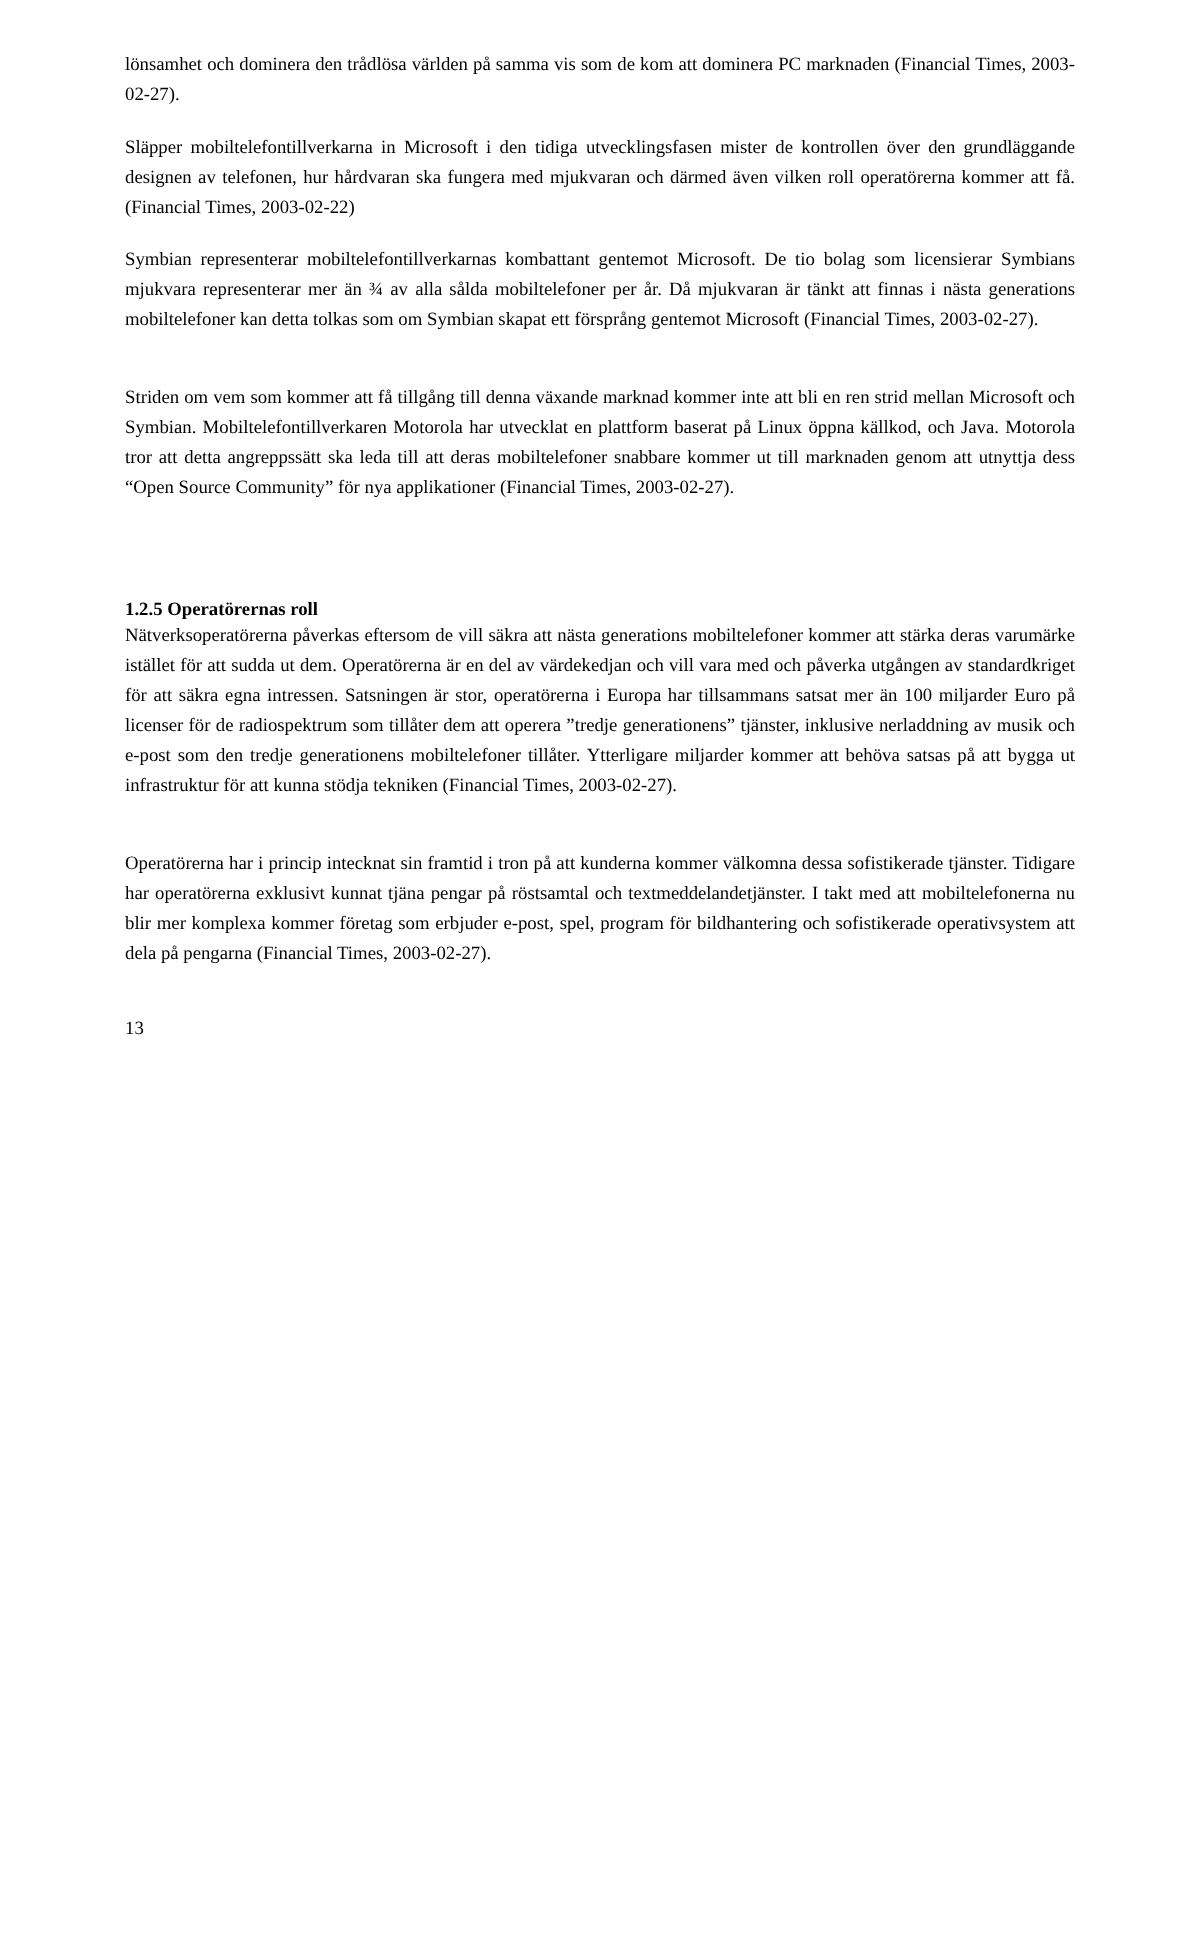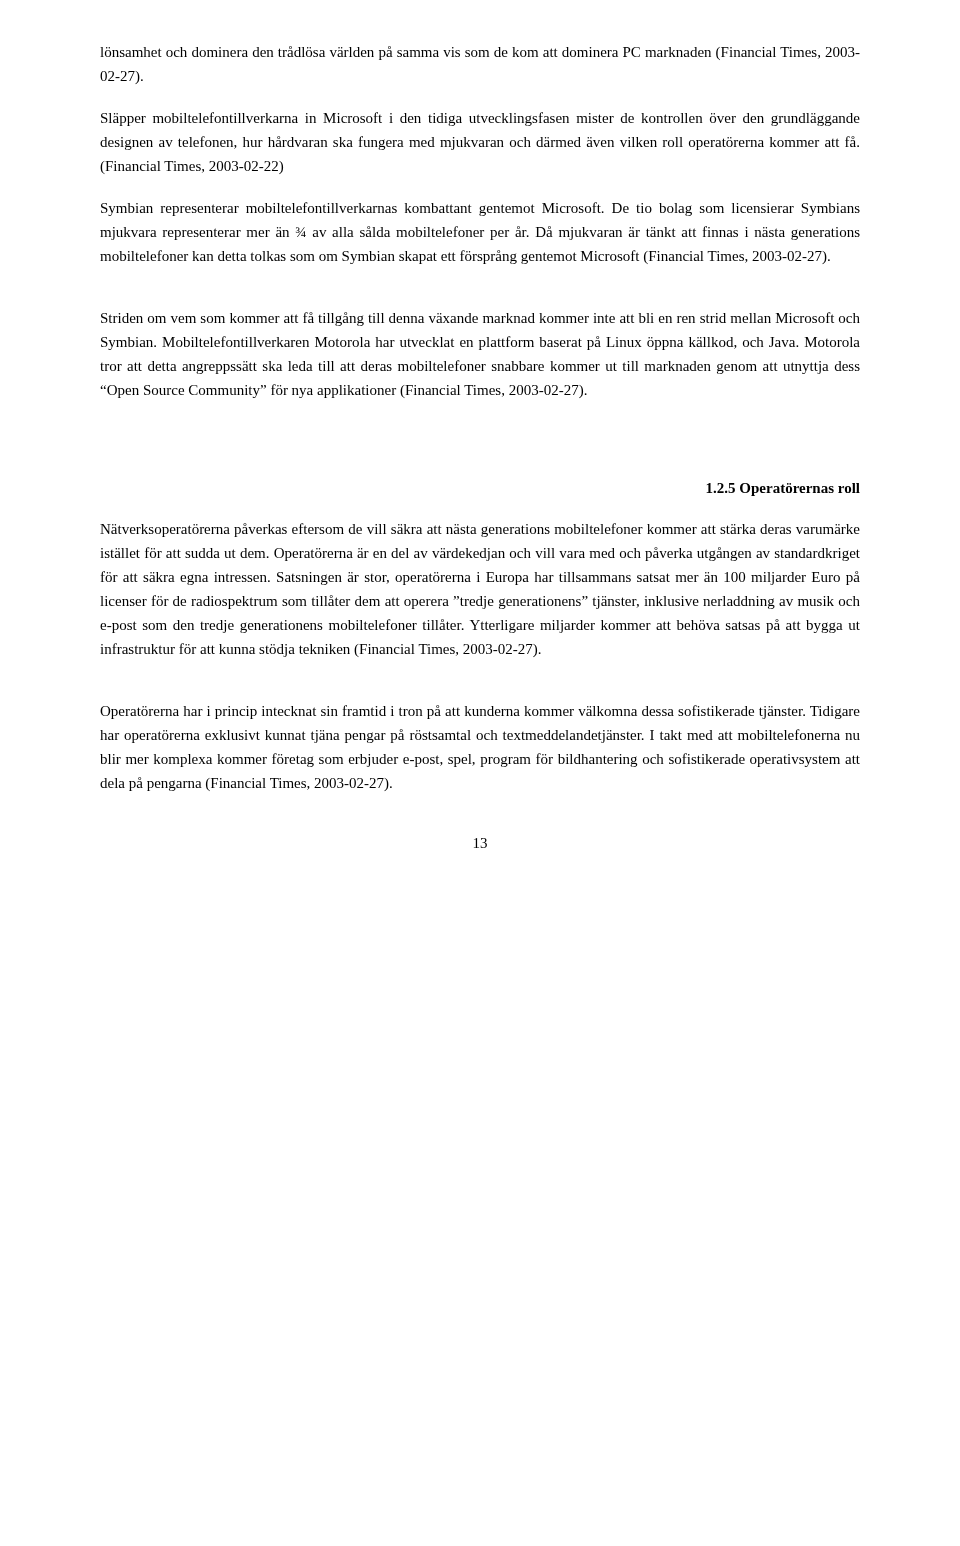--- a/index.html
+++ b/index.html
@@ -28,30 +28,29 @@
       text-align: justify;
       line-height: 1.6;
       margin-bottom: 18px;
       font-size: 15px;
     }
 
     .section-heading {
       font-size: 15px;
       font-weight: bold;
       margin-top: 40px;
-      margin-bottom: 20px;
-      text-align: right;
+      text-align: left;
     }
 
     .spacer {
       height: 20px;
     }
 
     .page-number {
-      text-align: center;
+      text-align: left;
       margin-top: 40px;
       font-size: 15px;
     }
 
     .top-partial {
       margin-bottom: 18px;
     }
   </style>
 </head>
 <body>

